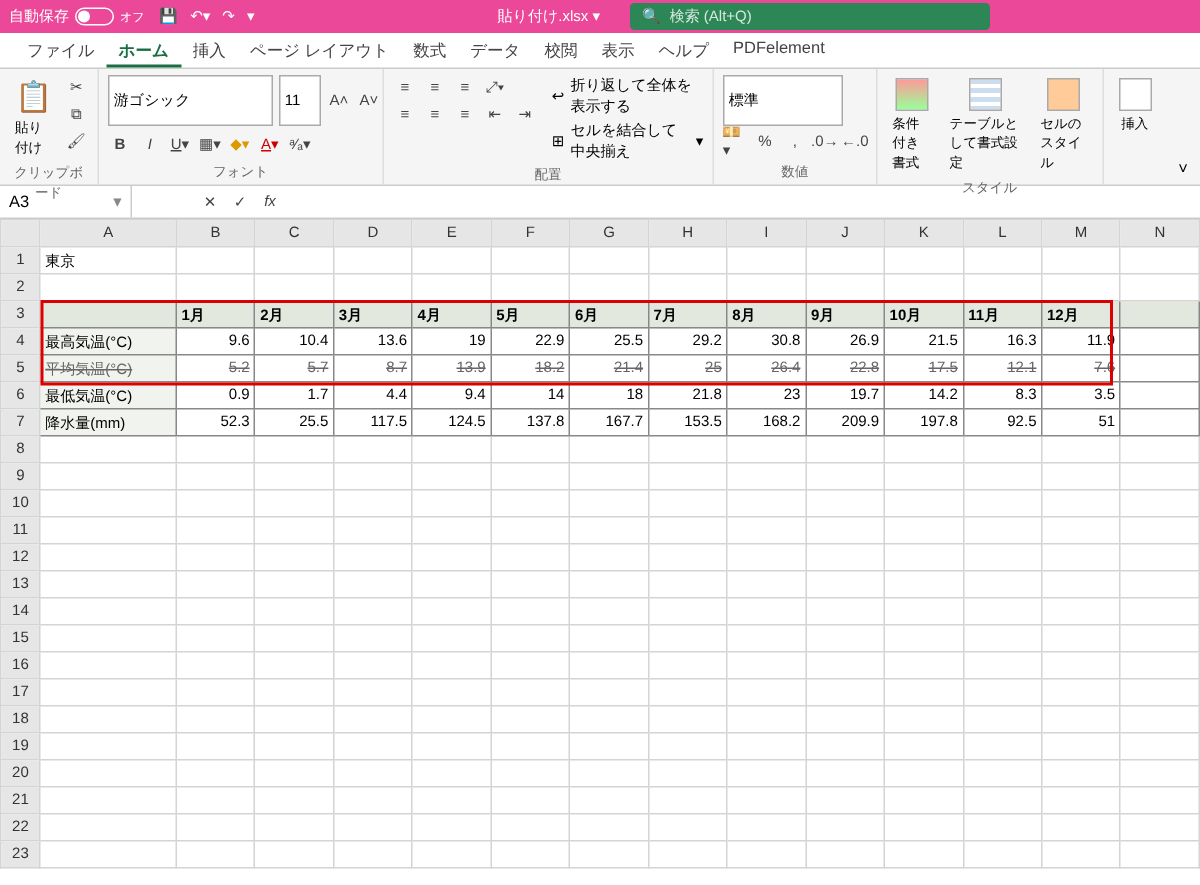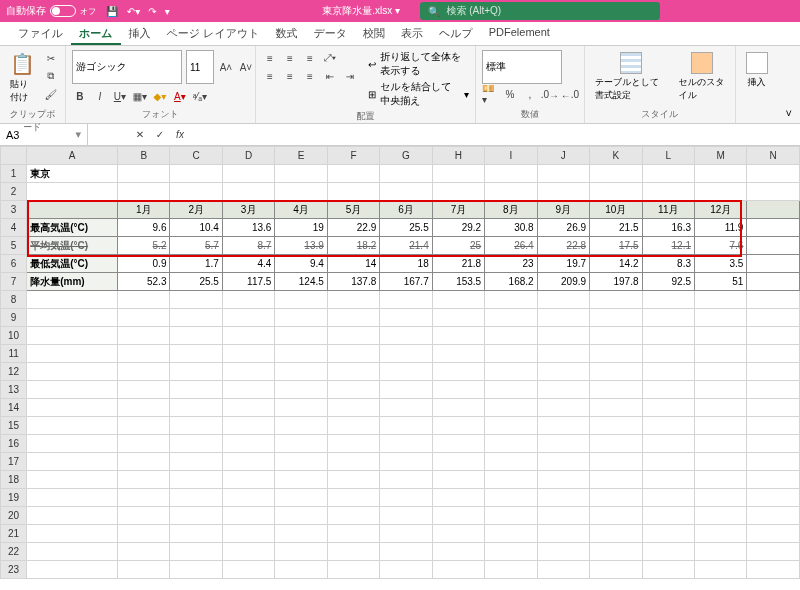--- a/index.html
+++ b/index.html
@@ -40,28 +40,28 @@
 .fxinput { flex: 1; padding: 2px 6px; }
 
 
 .grid { position: relative; overflow: auto; height: calc(590px - 22px - 24px - 78px - 22px); }
 table.sheet { border-collapse: collapse; width: 100%; table-layout: fixed; }
 .sheet th, .sheet td { border: 1px solid #d4d4d4; height: 18px; font-size: 10px; padding: 1px 3px; }
 .sheet th { background: #e6e6e6; font-weight: normal; text-align: center; color: #333; position: sticky; }
 .sheet thead th { top: 0; }
 .sheet th.rowhdr { width: 26px; text-align: center; }
 .sheet td { text-align: right; }
-.sheet td.lbl { text-align: left; font-weight: bold; }
+.sheet td.lbl { text-align: left; font-weight: normal; }
 .sheet .colA { width: 90px; }
 .sheet .colData { width: 52px; }
 .corner { background: #e6e6e6; border: 1px solid #d4d4d4; }
 
 
 tr.monthrow td, tr.monthrow th.rowhdr { }
-tr.monthrow td { background: #e2e8de; text-align: center; font-weight: normal; border: 1px solid #888; }
+tr.monthrow td { background: #e2e8de; text-align: left; font-weight: bold; border: 1px solid #888; }
 tr.datarow td { border: 1px solid #888; }
 tr.datarow td.lbl { background: #f0f3ee; }
 tr.blankhdr td { background: #e2e8de; border: 1px solid #888; }
 tr.strike td { text-decoration: line-through; color: #666; }
 
 
 .redbox { position: absolute; border: 2px solid #d00; pointer-events: none; }
 </style>
 </head>
 <body>
@@ -71,21 +71,21 @@
     <span>自動保存</span>
     <span class="toggle"></span>
     <span style="font-size:8px;">オフ</span>
   </div>
   <div class="qat">
     <span>💾</span>
     <span>↶▾</span>
     <span>↷</span>
     <span>▾</span>
   </div>
-  <div class="filename">東京降水量.xlsx ▾</div>
+  <div class="filename">貼り付け.xlsx ▾</div>
   <div class="search">
     <span>🔍</span>
     <span style="opacity:.8;">検索 (Alt+Q)</span>
   </div>
 </div>
 
 <div class="tabs">
   <div class="tab">ファイル</div>
   <div class="tab active">ホーム</div>
   <div class="tab">挿入</div>
@@ -176,20 +176,24 @@
         <span class="mini">,</span>
         <span class="mini">.0→</span>
         <span class="mini">←.0</span>
       </div>
     </div>
     <div class="group-label">数値</div>
   </div>
 
   <div class="group">
     <div class="group-body">
+      <div class="btn-lg">
+          <span class="icon-box" style="background:linear-gradient(#f99,#9f9);"></span>
+          <span>条件付き書式</span>
+        </div>
       <div class="btn-lg">
           <span class="icon-box" style="background:repeating-linear-gradient(#cde,#cde 3px,#fff 3px,#fff 6px);"></span>
           <span>テーブルとして書式設定</span>
         </div>
       <div class="btn-lg">
           <span class="icon-box" style="background:#fc9;"></span>
           <span>セルのスタイル</span>
         </div>
     </div>
     <div class="group-label">スタイル</div>

